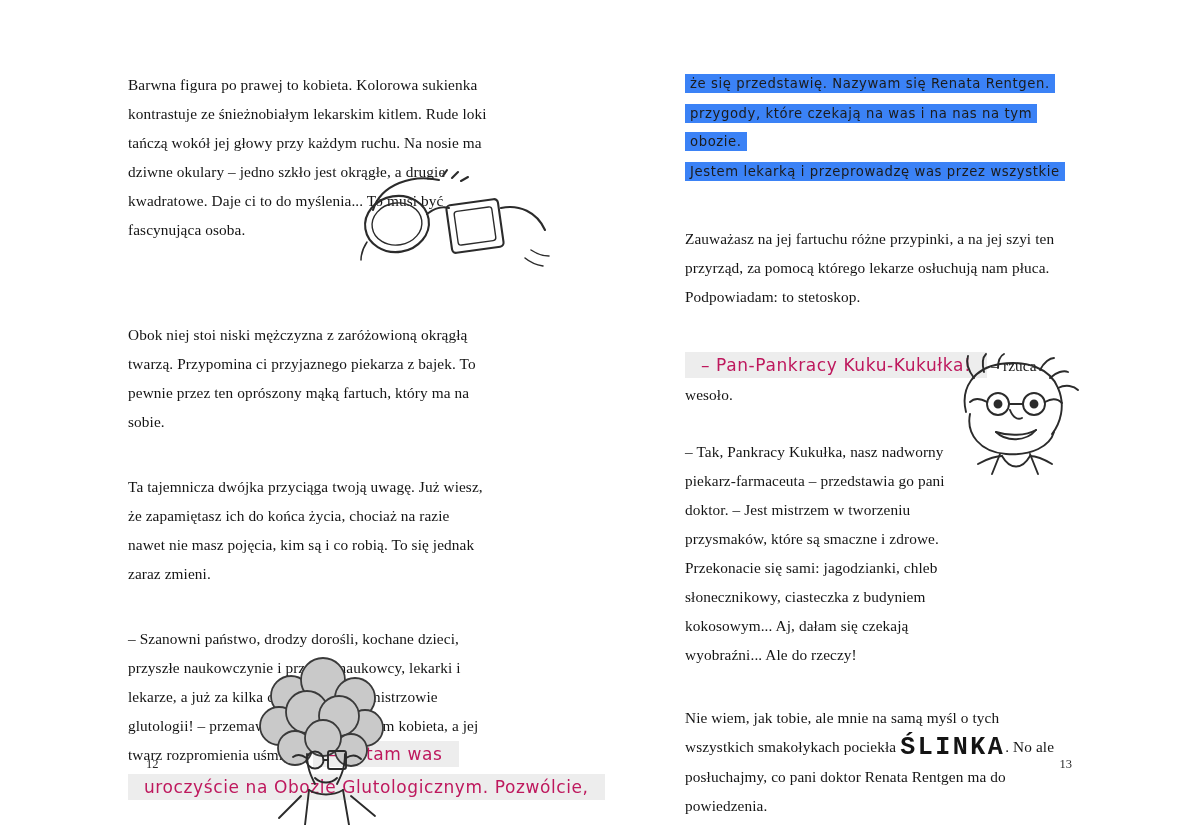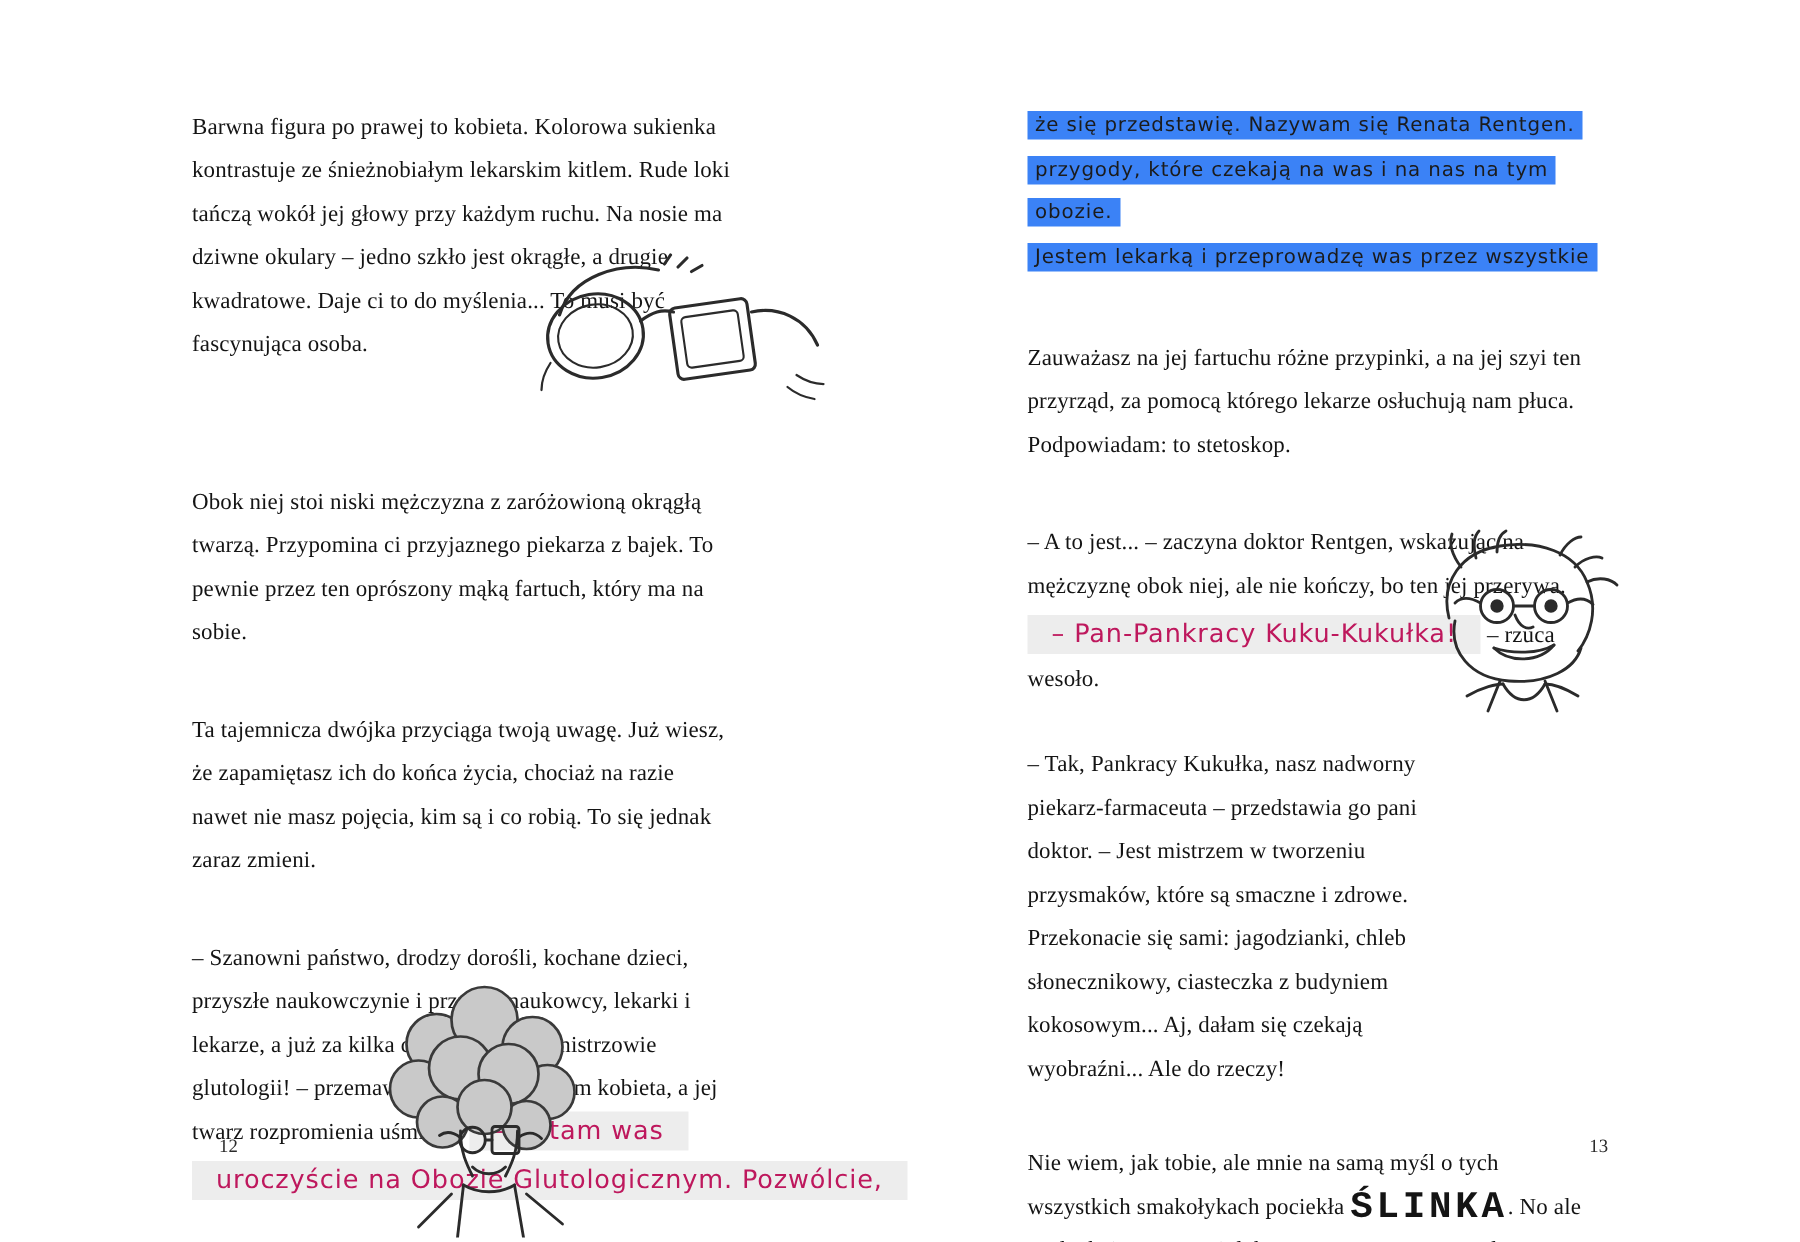--- a/index.html
+++ b/index.html
@@ -194,21 +194,20 @@
         <span class="speech-line"><span class="speech">przygody, które czekają na was i na nas na tym obozie.</span></span>
         <span class="speech-line"><span class="speech">Jestem lekarką i przeprowadzę was przez wszystkie</span></span>
       </div>
 
       <div style="height:28px"></div>
 
       <p class="para">Zauważasz na jej fartuchu różne przypinki, a na jej szyi ten przyrząd, za pomocą którego lekarze osłuchują nam płuca. Podpowiadam: to stetoskop.</p>
 
       <div style="height:14px"></div>
 
-      <p class="para tight">– A to jest... – zaczyna doktor Rentgen, wskazując na mężczyznę obok niej, ale nie kończy, bo ten jej przerywa.</p>
 
       <p class="para" style="margin-top:4px"><span class="inline-speech">– Pan-Pankracy Kuku-Kukułka!</span> <span>– rzuca wesoło.</span></p>
 
       <div style="height:6px"></div>
 
       <p class="para" style="width:265px">– Tak, Pankracy Kukułka, nasz nadworny piekarz-farmaceuta – przedstawia go pani doktor. – Jest mistrzem w tworzeniu przysmaków, które są smaczne i zdrowe. Przekonacie się sami: jagodzianki, chleb słonecznikowy, ciasteczka z budyniem kokosowym... Aj, dałam się czekają wyobraźni... Ale do rzeczy!</p>
 
       <div style="height:12px"></div>
 
       <p class="para"><span>Nie wiem, jak tobie, ale mnie na samą myśl o tych wszystkich smakołykach pociekła</span> <span class="slinka">ŚLINKA</span><span>. No ale posłuchajmy, co pani doktor Renata Rentgen ma do powiedzenia.</span></p>

